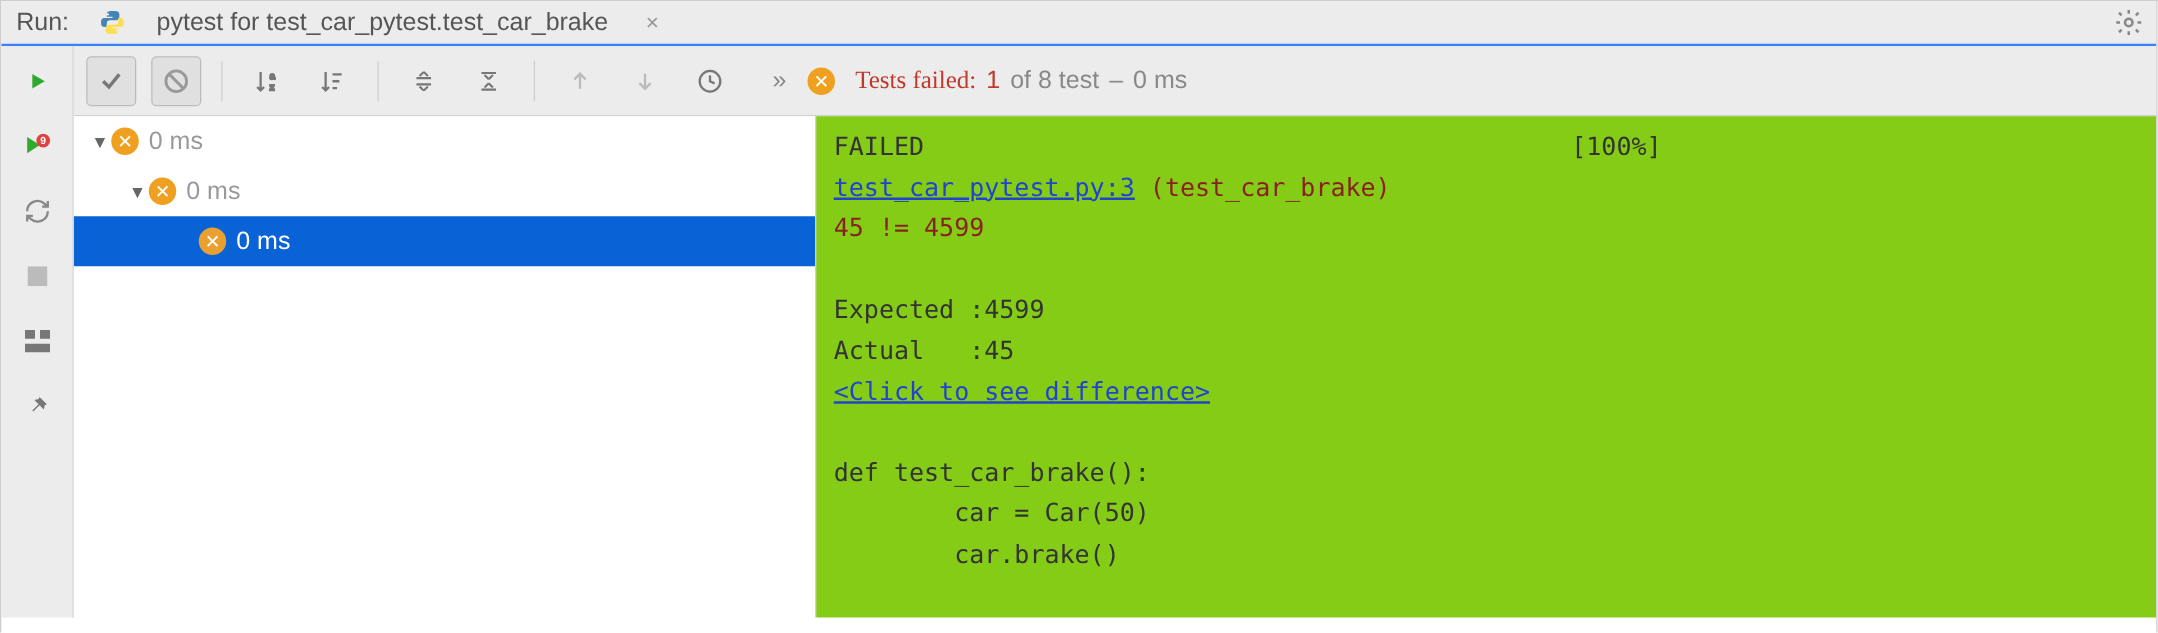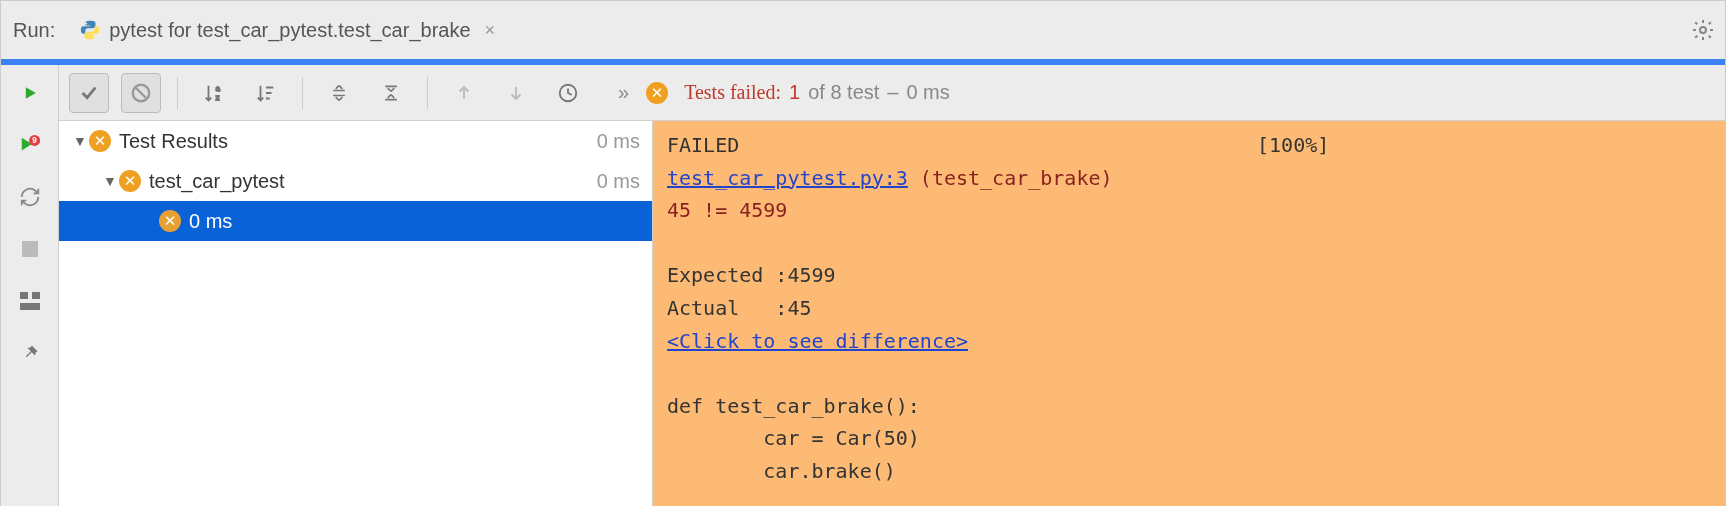--- a/index.html
+++ b/index.html
@@ -10,28 +10,28 @@
     background: #fff;
     width: 1726px;
     height: 506px;
     overflow: hidden;
     border: 1px solid #ccc;
     border-bottom: none;
   }
   .header-bar {
     display: flex;
     align-items: center;
-    height: 64px;
+    height: 36px;
     background: #ececec;
-    border-bottom: 6px solid #3b82f6;
+    border-bottom: 2px solid #3b82f6;
     padding: 0 10px 0 12px;
   }
   .run-label { color: #555; margin-right: 16px; }
   .tab {
-    display: flex; align-items: center; gap: 8px;
+    display: flex; align-items: center; gap: 24px;
     padding: 0 8px;
   }
   .tab-text { color: #555; }
   .tab-close { color: #999; font-size: 18px; margin-left: 6px; cursor: pointer; }
   .gear { margin-left: auto; color: #888; }
   .main-row { display: flex; height: calc(100% - 48px); }
   .gutter {
     width: 58px;
     background: #ececec;
     border-right: 1px solid #d0d0d0;
@@ -79,21 +79,21 @@
   .indent-2 { padding-left: 42px; }
   .indent-3 { padding-left: 100px; }
   .fail-badge {
     width:22px; height:22px; border-radius:50%;
     background:#f0a020; color:#fff; 
     display:inline-flex; align-items:center; justify-content:center;
     font-size:15px; margin-right:8px;
   }
   .tree-row.selected .fail-badge { background:#e8a030; }
   .console-pane {
-    flex:1; background:#fdba74; overflow:auto;
+    flex:1; background:#84cc16; overflow:auto;
     font-family: "Menlo","Consolas",monospace;
     font-size: 20px; line-height: 1.63;
     padding: 8px 14px;
     white-space: pre;
   }
   .c-black { color:#333; }
   .c-dark  { color:#8a1f1f; }
   .c-link  { color:#2244cc; text-decoration: underline; cursor:pointer; }
   svg { display:block; }
 </style>
@@ -224,27 +224,25 @@
         <span>0 ms</span>
       </div>
     </div>
 
     <div class="body-split">
 
       <div class="tree-pane">
         <div class="tree-row indent-1">
           <span class="chev">▼</span>
           <span class="fail-badge">✕</span>
-          <span class="lbl">Test Results</span>
           <span class="dur">0 ms</span>
         </div>
         <div class="tree-row indent-2">
           <span class="chev">▼</span>
           <span class="fail-badge">✕</span>
-          <span class="lbl">test_car_pytest</span>
           <span class="dur">0 ms</span>
         </div>
         <div class="tree-row indent-3 selected">
           <span class="fail-badge">✕</span>
           <span class="dur">0 ms</span>
         </div>
       </div>
 
       <div class="console-pane"><span class="c-black">FAILED</span><span class="c-black">                                           </span><span class="c-black">[100%]</span>
 <span class="c-link">test_car_pytest.py:3</span><span class="c-dark"> (test_car_brake)</span>

